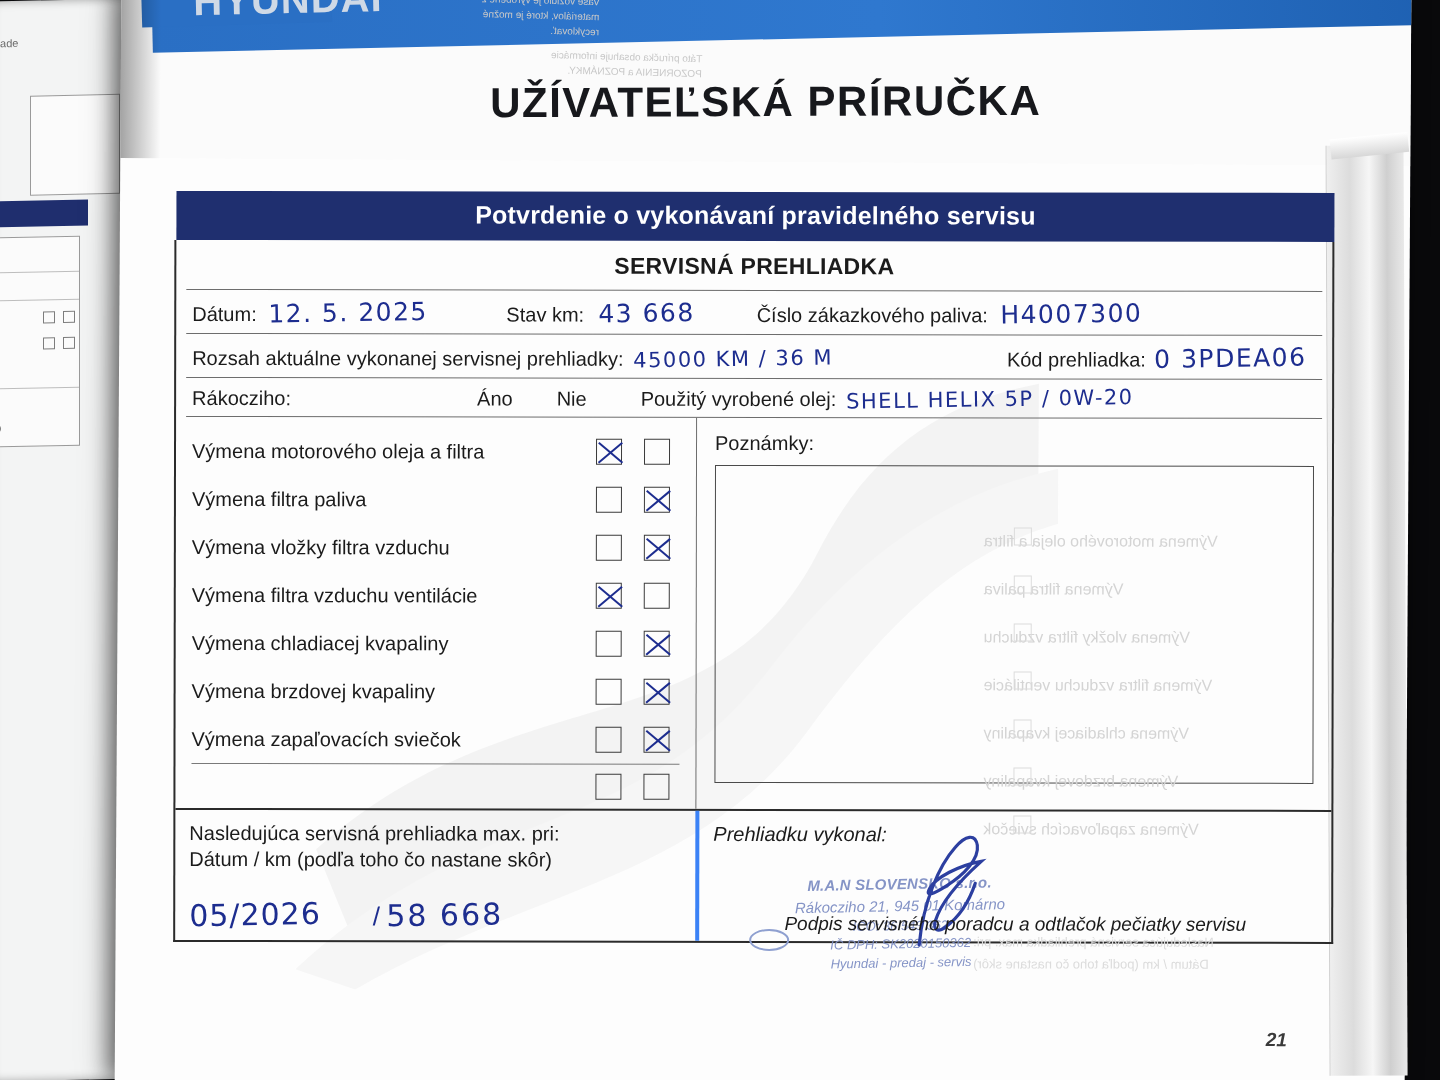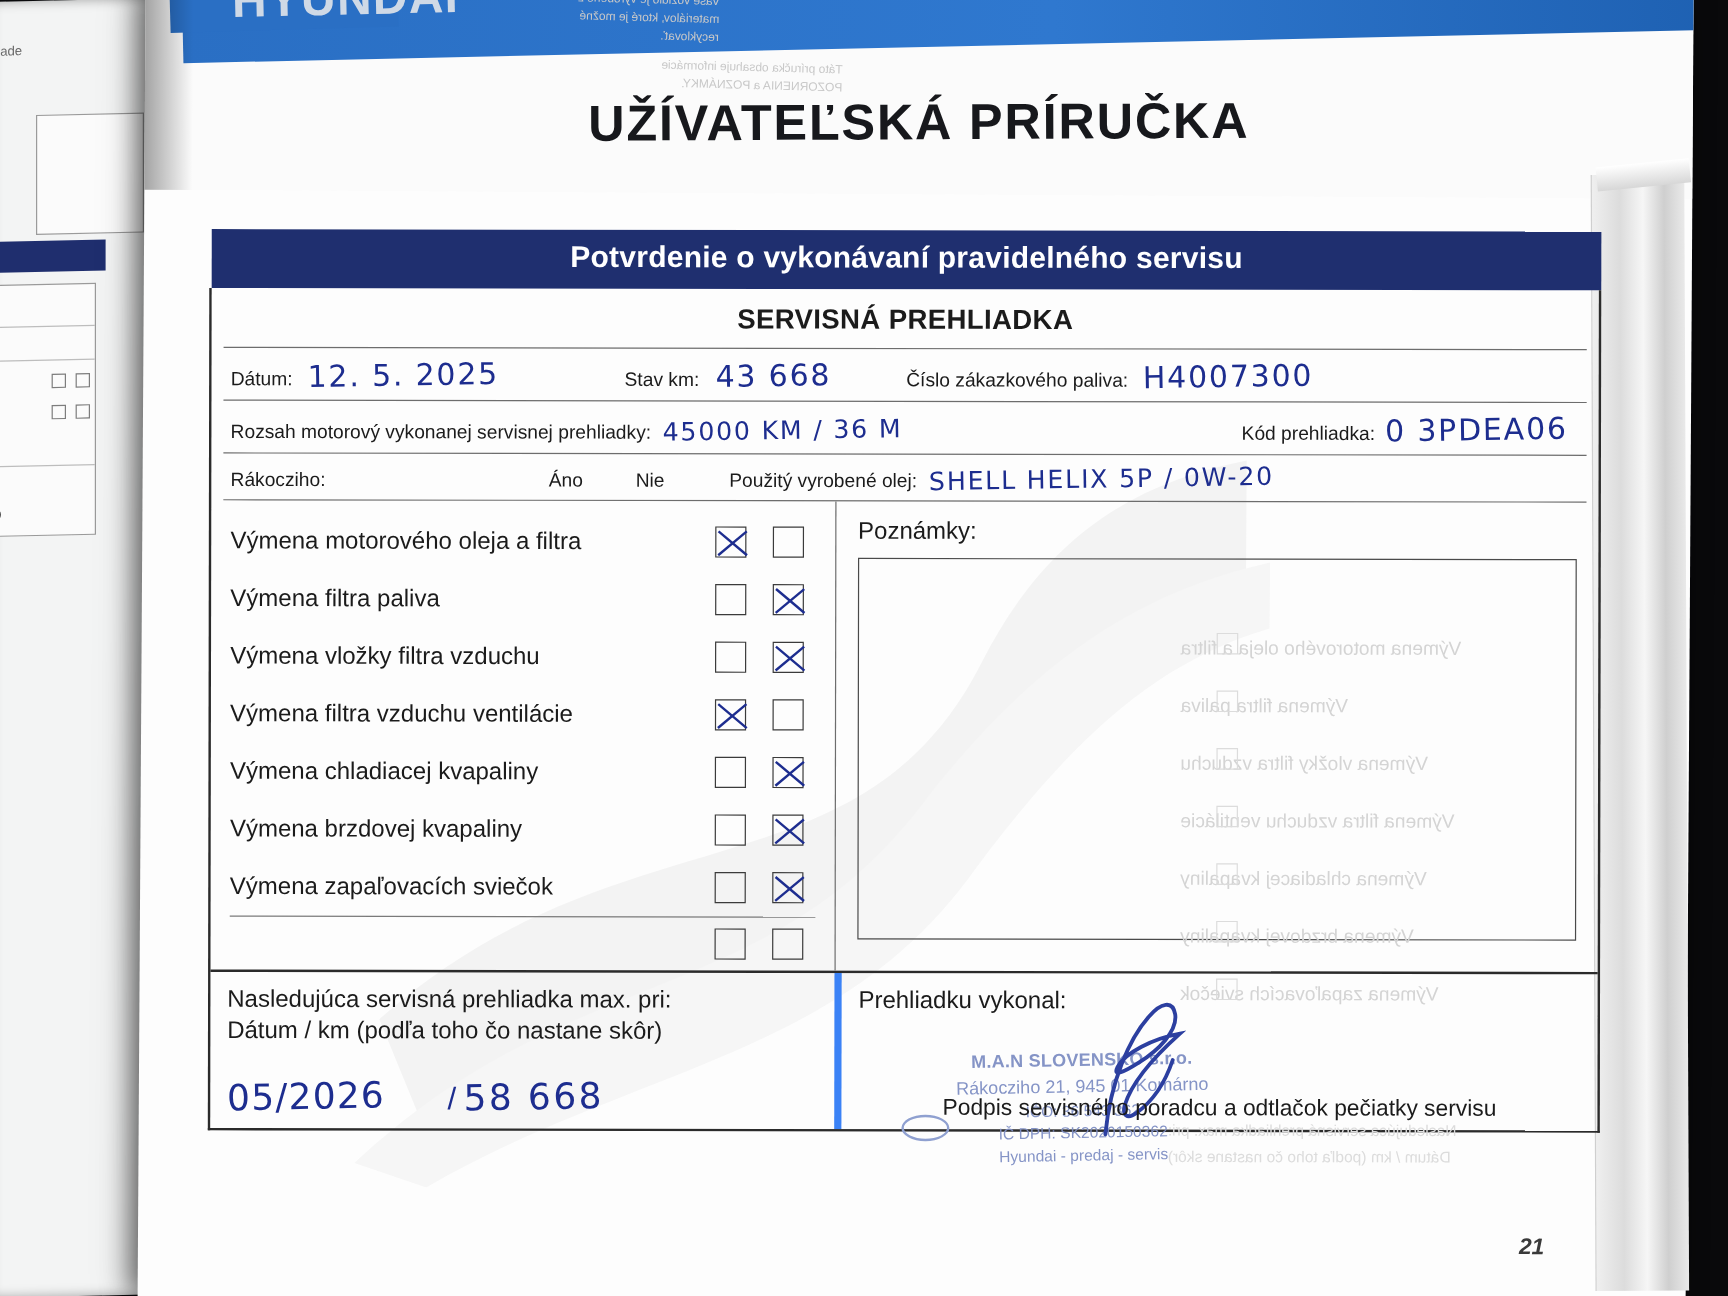--- a/index.html
+++ b/index.html
@@ -152,21 +152,21 @@
     text-align: center;
     font-size: 23px;
     font-weight: bold;
     color: #1b1b1b;
     padding: 12px 0 10px;
     letter-spacing: .3px;
   }
   .hr { height: 1px; background: #6d6d6d; margin: 0 10px; }
 
   .row { display: flex; align-items: baseline; padding: 8px 16px 6px; }
-  .lbl { font-size: 16px; color: #1b1b1b; white-space: nowrap; }
+  .lbl { font-size: 20px; color: #1b1b1b; white-space: nowrap; }
   .hand {
     font-family: "DejaVu Sans", sans-serif;
     color: #1d2d8f;
     font-size: 25px;
     letter-spacing: 1.5px;
     transform: rotate(-1deg);
     white-space: nowrap;
   }
   .hand.sm { font-size: 21px; }
   .spacer { flex: 1; }
@@ -203,21 +203,21 @@
 
   .notes-title { font-size: 20px; padding: 14px 0 0 18px; color:#1b1b1b; }
   .notes-box {
     margin: 10px 18px 14px 18px;
     border: 1px solid #4a4a4a;
     height: 318px;
   }
 
   .bottom { display: flex; border-top: 2px solid #2b2b2b; }
   .bottom-left { width: 520px; padding: 10px 14px 8px; }
-  .bottom-right { flex: 1; border-left: 6px solid #3b82f6; padding: 10px 14px 8px; position: relative; }
+  .bottom-right { flex: 1; border-left: 4px solid #3b82f6; padding: 10px 14px 8px; position: relative; font-style: italic; }
   .bl-line { font-size: 20px; color:#1b1b1b; line-height: 1.32; }
   .bl-hand { margin-top: 24px; display: flex; align-items: baseline; }
   .bl-hand .d { font-family:"DejaVu Sans",sans-serif; color:#1d2d8f; font-size:30px; letter-spacing:1px; transform: rotate(-1.2deg); }
   .bl-hand .slash { color:#1d2d8f; font-size:26px; margin: 0 6px 0 52px; }
   .bl-hand .km { font-family:"DejaVu Sans",sans-serif; color:#1d2d8f; font-size:30px; letter-spacing:2px; transform: rotate(-1deg); }
 
   .br-caption {
     position: absolute; left: 0; right: 0; bottom: 6px;
     text-align: center; font-size: 19px; color:#1b1b1b;
   }
@@ -331,29 +331,29 @@
     <div class="form-header">Potvrdenie o vykonávaní pravidelného servisu</div>
 
     <div class="form-body">
 
       <div class="form-subtitle">SERVISNÁ PREHLIADKA</div>
       <div class="hr"></div>
 
       <div class="row">
         <span class="lbl">Dátum:</span>
         <span class="hand" style="margin-left:12px">12. 5. 2025</span>
-        <span class="lbl" style="margin-left:105px">Stav km:</span>
+        <span class="lbl" style="margin-left:78px">Stav km:</span>
         <span class="hand" style="margin-left:14px">43 668</span>
         <span class="lbl" style="margin-left:62px">Číslo zákazkového paliva:</span>
         <span class="hand" style="margin-left:12px">H4007300</span>
       </div>
       <div class="hr"></div>
 
       <div class="row">
-        <span class="lbl">Rozsah motorový vykonanej servisnej prehliadky:</span>
+        <span class="lbl">Rozsah aktuálne vykonanej servisnej prehliadky:</span>
         <span class="hand sm" style="margin-left:10px">45000 KM / 36 M</span>
         <span class="spacer"></span>
         <span class="lbl">Kód prehliadka:</span>
         <span class="hand" style="margin-left:8px; margin-right:10px">0 3PDEA06</span>
       </div>
       <div class="hr"></div>
 
       <div class="row">
         <span class="lbl">Rákocziho:</span>
         <span class="lbl" style="margin-left:186px">Áno</span>

